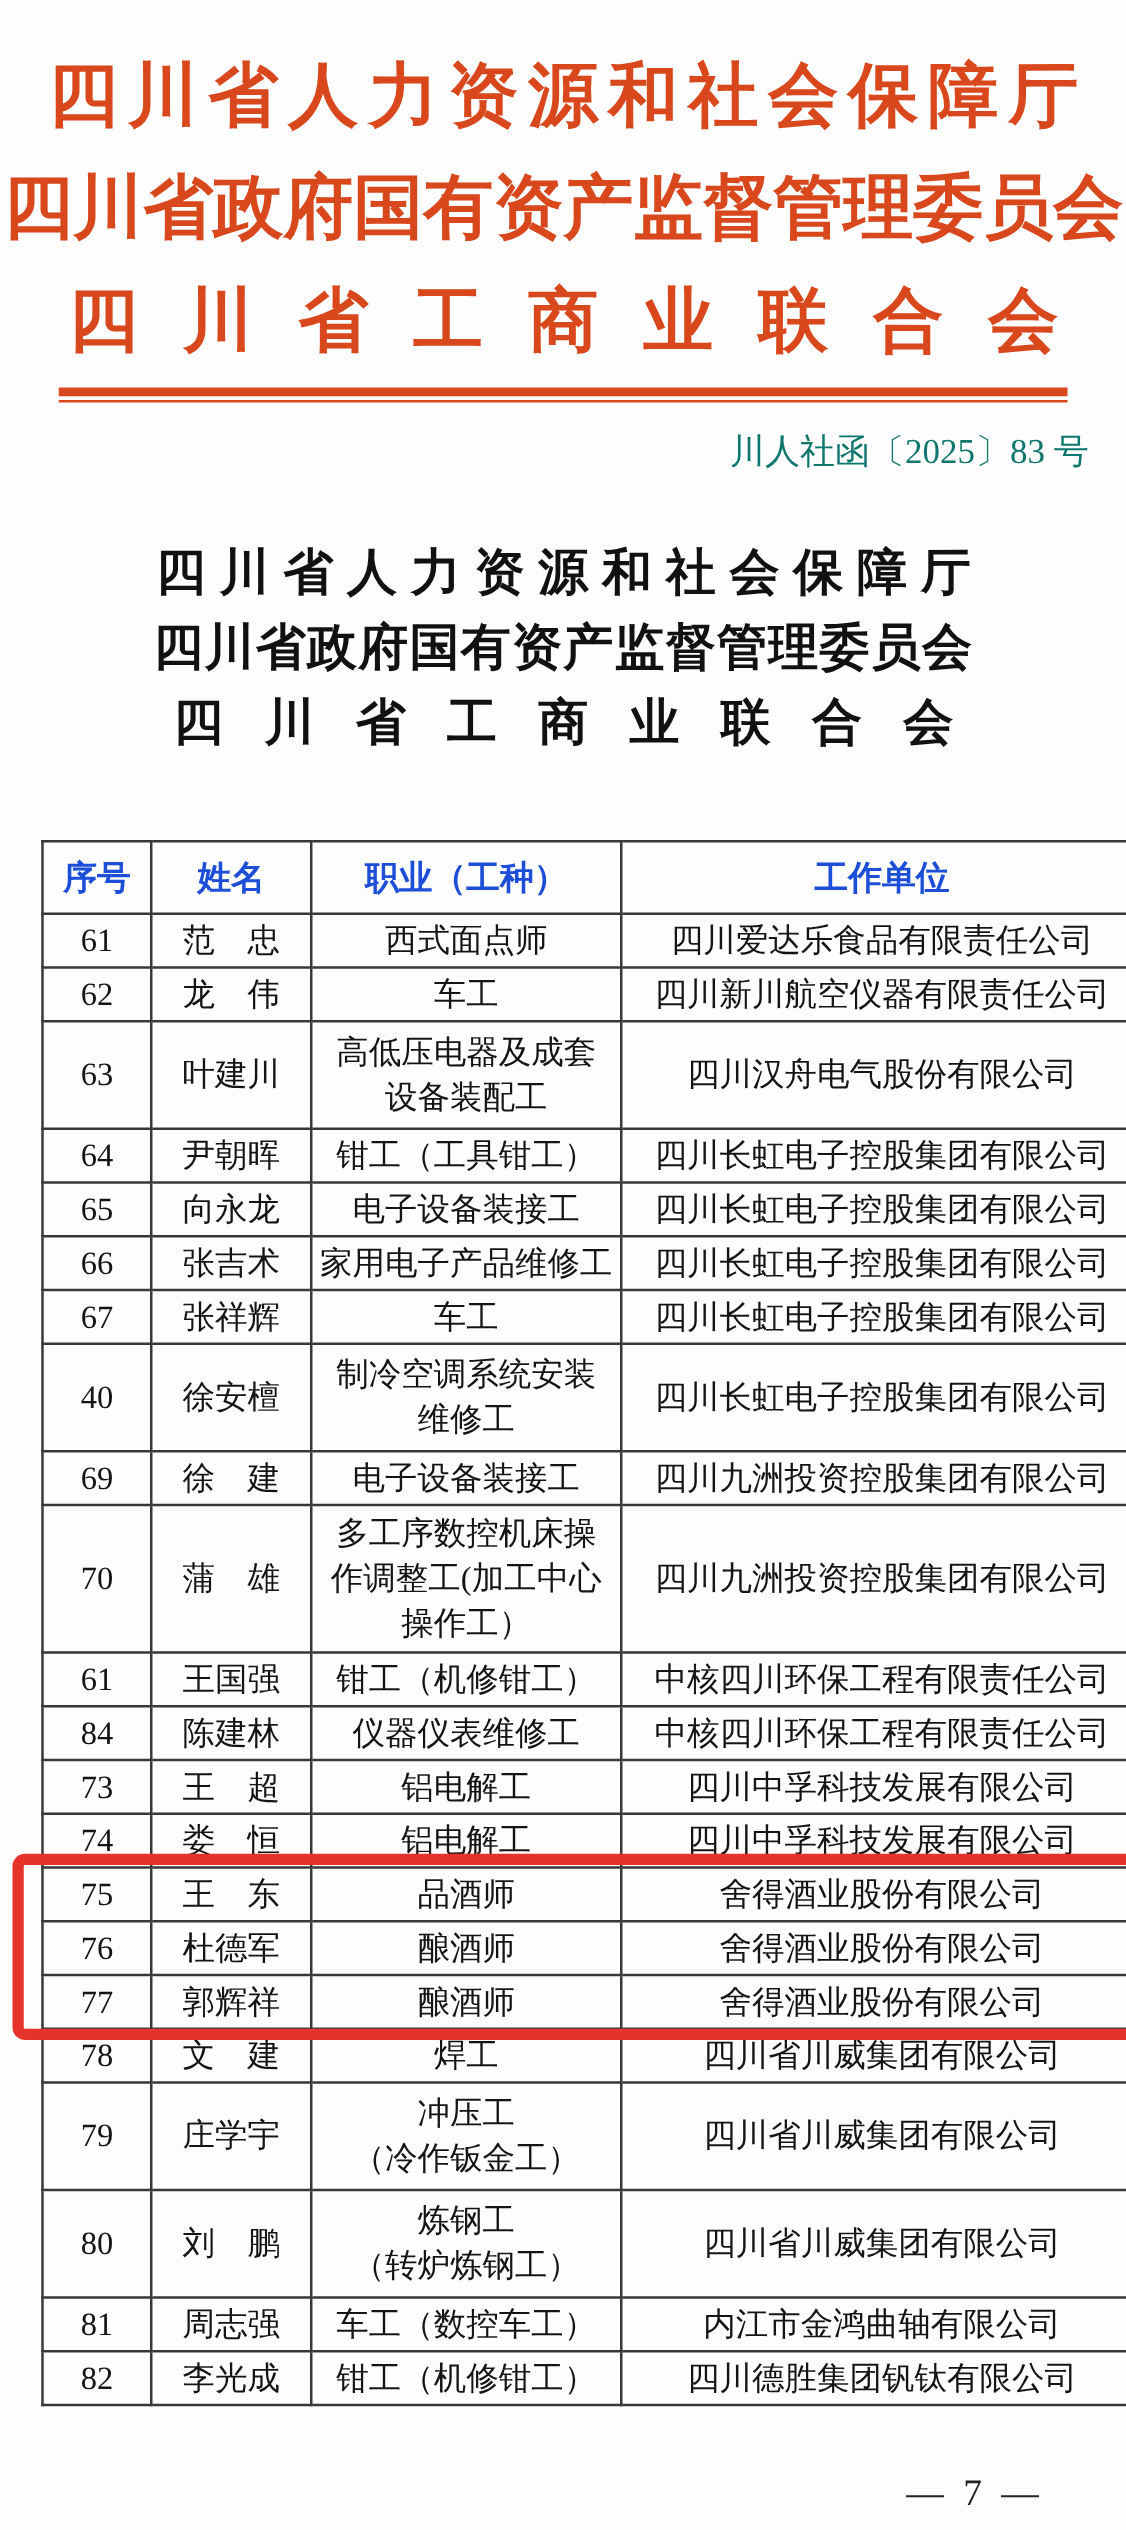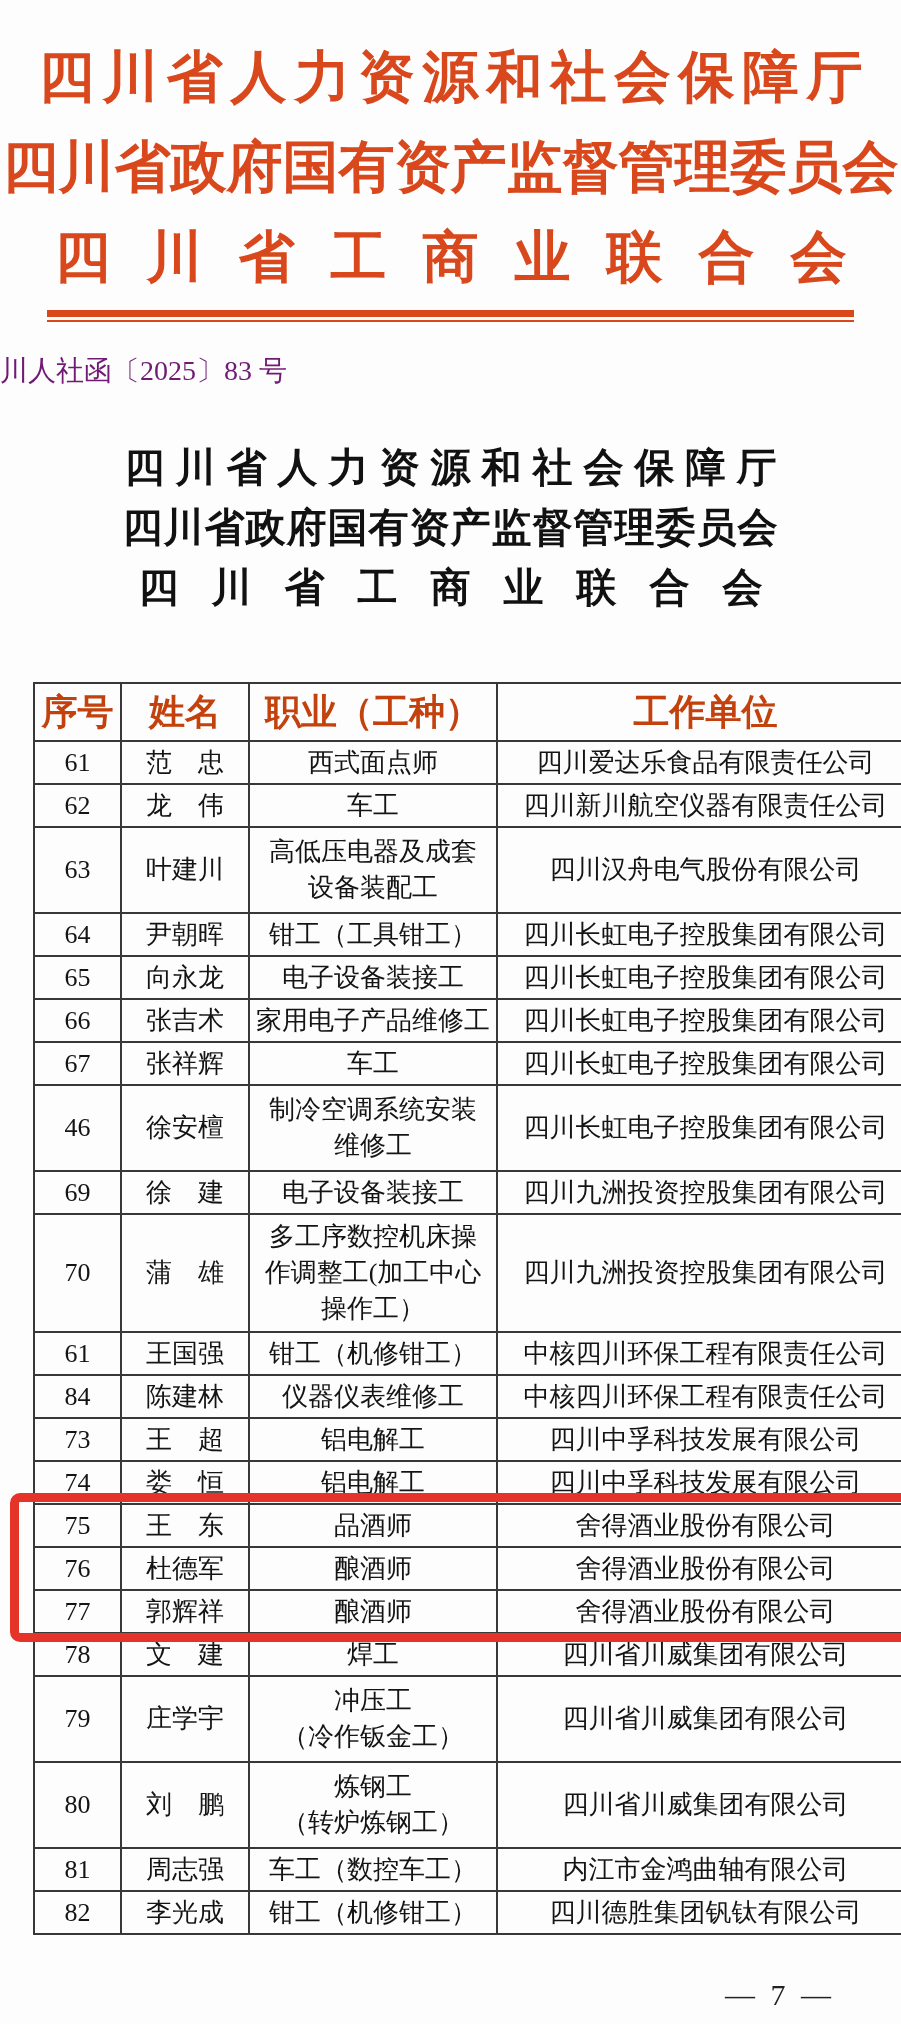--- a/index.html
+++ b/index.html
@@ -17,24 +17,25 @@
   .lh-1 { letter-spacing:8px;  text-indent:8px; }
   .lh-2 { letter-spacing:0px; }
   .lh-3 { letter-spacing:36px; text-indent:36px; }
   .red-rule {
     margin:8px 47px 0 47px;
     height:3px;
     border-top:7px solid #d9481c;
     border-bottom:2px solid #d9481c;
   }
   .doc-number {
-    margin-top:30px;
+    margin-top:20px;
     padding-right:30px;
+    text-align:right;
     font-size:28px;
-    color:#701a75;
+    color:#0f766e;
   }
   
   .title { margin-top:48px; text-align:center; font-weight:bold; color:#111; }
   .title-line { font-size:40px; line-height:60px; white-space:nowrap; }
   .t1 { letter-spacing:11px; text-indent:11px; }
   .t2 { letter-spacing:1px; }
   .t3 { letter-spacing:33px; text-indent:33px; }
   .t4, .t5 { letter-spacing:1px; }
   
   .table-wrap { position:relative; margin:64px 0 0 33px; width:844px; }
@@ -46,23 +47,23 @@
   table.roster th, table.roster td {
     border:2px solid #383838;
     text-align:center;
     vertical-align:middle;
     padding:0 4px;
     overflow:hidden;
   }
   table.roster thead th {
     height:56px;
     font-family:"Liberation Sans","DejaVu Sans",sans-serif;
-    font-size:36px;
+    font-size:27px;
     font-weight:bold;
-    color:#c2410c;
+    color:#1d4ed8;
   }
   table.roster td {
     font-size:26px;
     line-height:36px;
     white-space:pre-line;
   }
   tr.h1 td { height:41px; }
   tr.h2 td { height:84px; }
   tr.h3 td { height:116px;margin-top:17px; }
   .hl-box {
@@ -149,21 +150,21 @@
     <td>家用电子产品维修工</td>
     <td>四川长虹电子控股集团有限公司</td>
   </tr>
         <tr class="h1">
     <td>67</td>
     <td>张祥辉</td>
     <td>车工</td>
     <td>四川长虹电子控股集团有限公司</td>
   </tr>
         <tr class="h2">
-    <td>46</td>
+    <td>40</td>
     <td>徐安檀</td>
     <td>制冷空调系统安装
 维修工</td>
     <td>四川长虹电子控股集团有限公司</td>
   </tr>
         <tr class="h1">
     <td>69</td>
     <td>徐　建</td>
     <td>电子设备装接工</td>
     <td>四川九洲投资控股集团有限公司</td>

